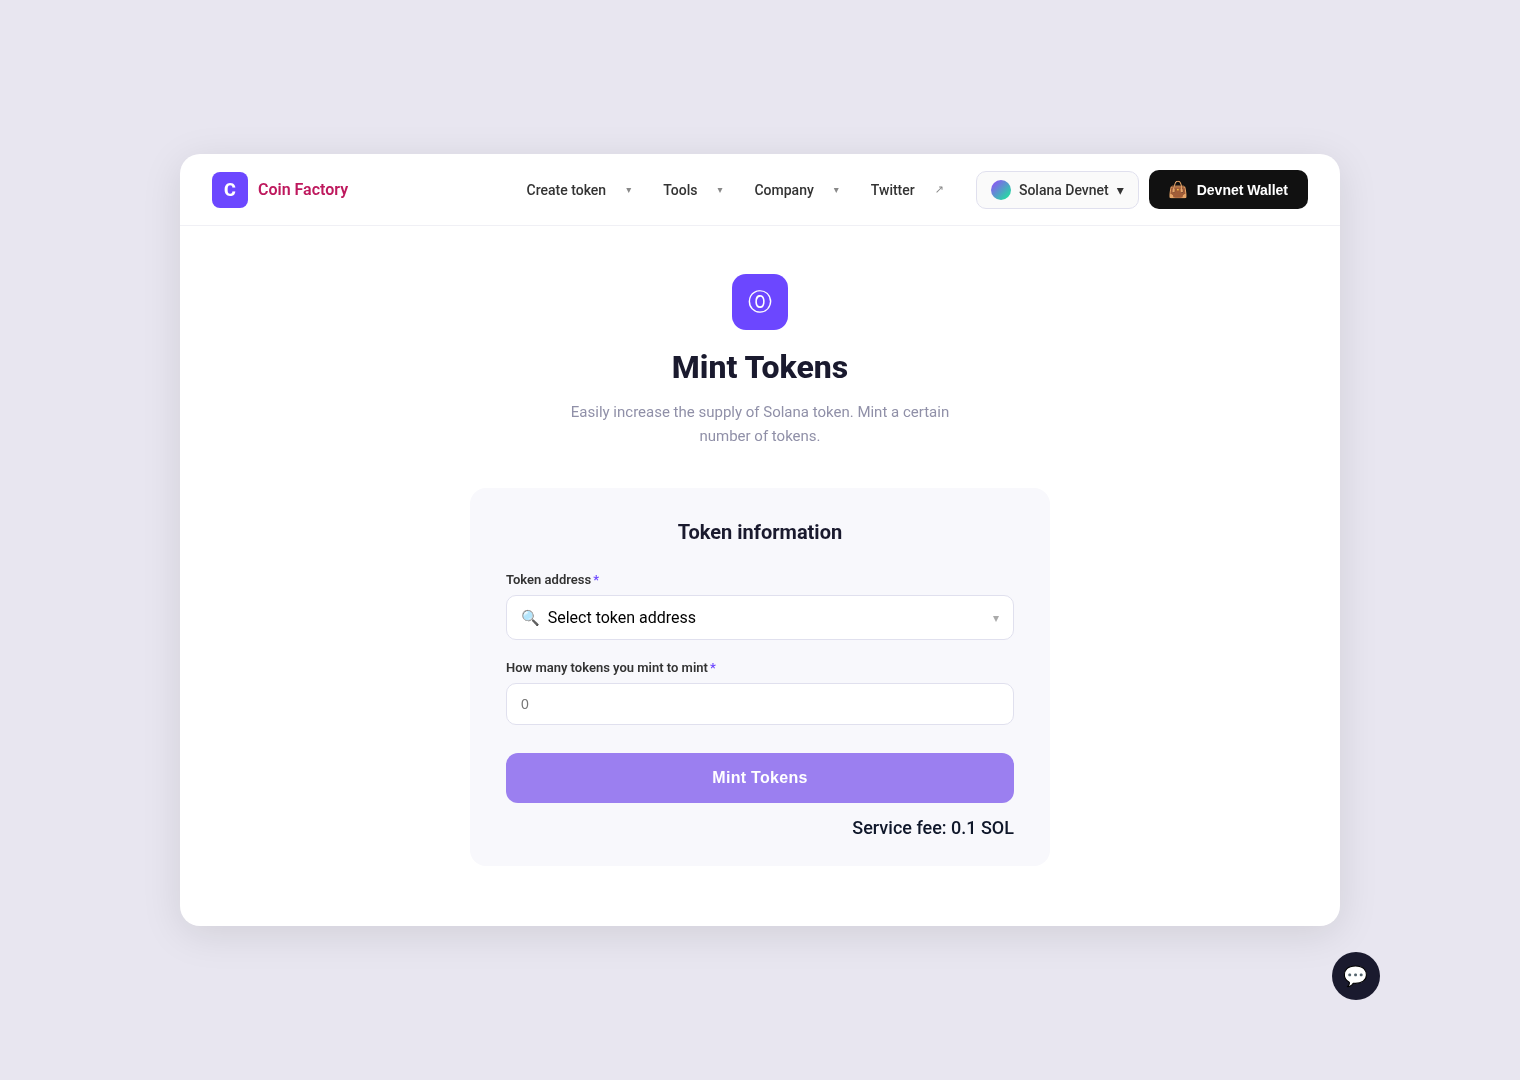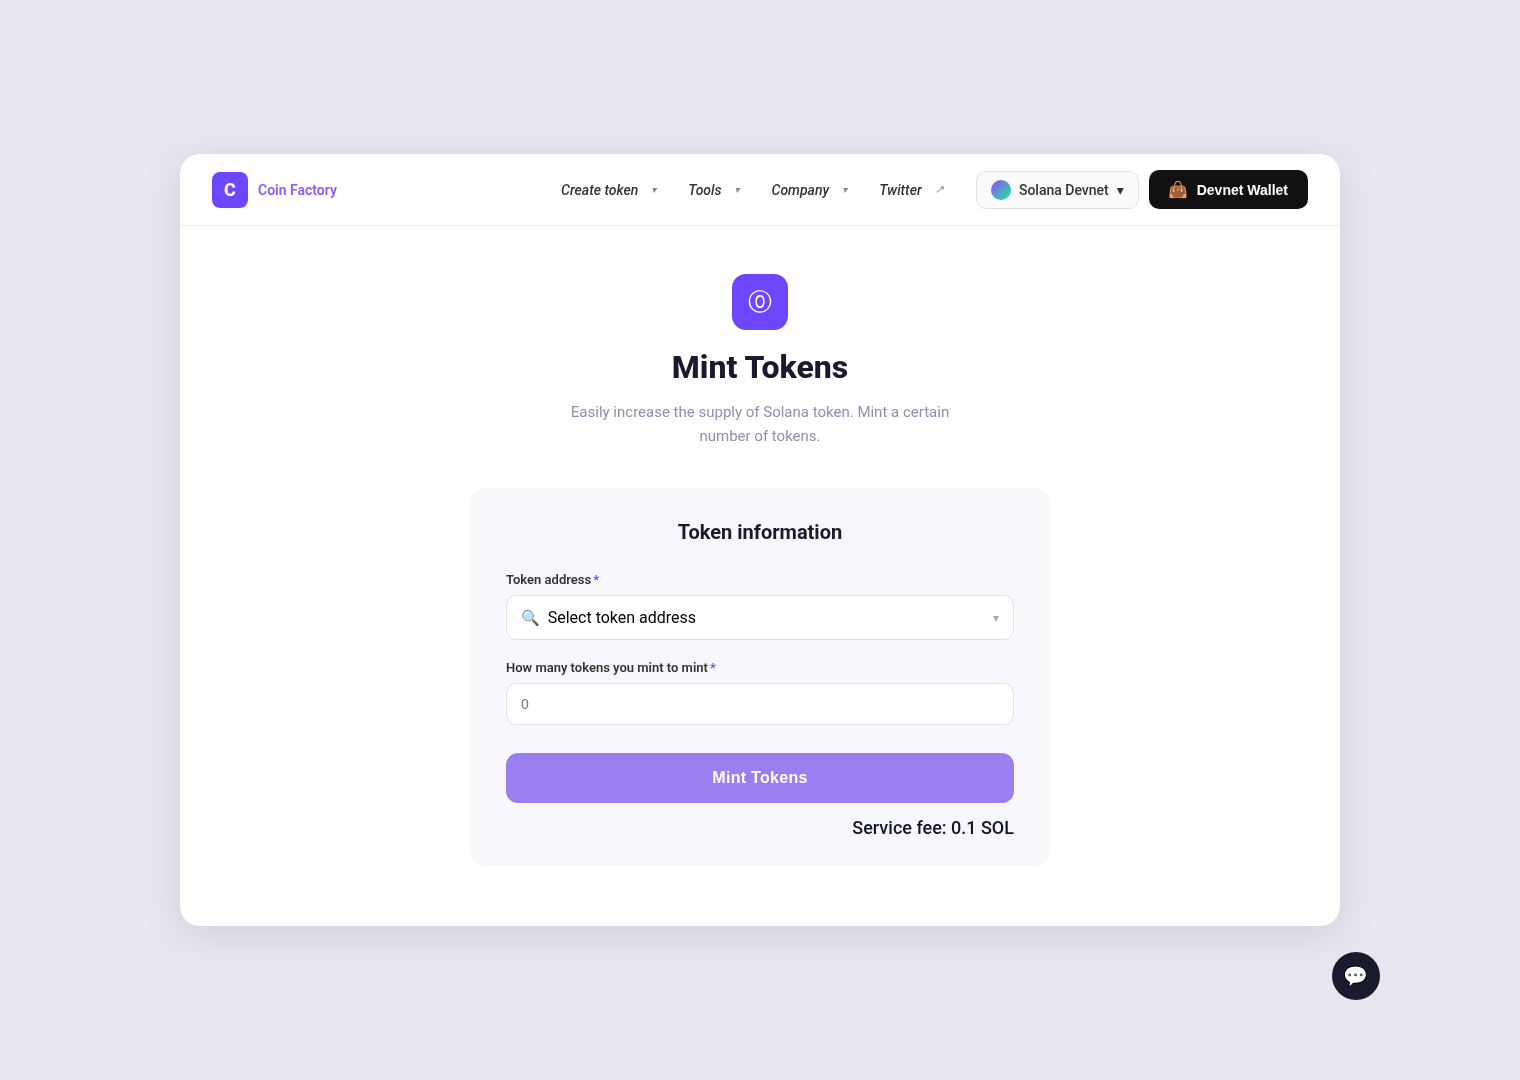--- a/index.html
+++ b/index.html
@@ -42,41 +42,40 @@
       background: #6c47ff;
       border-radius: 8px;
       display: flex;
       align-items: center;
       justify-content: center;
       color: #fff;
       font-weight: 800;
       font-size: 18px;
     }
     .brand-name {
-      font-size: 14px;
+      font-size: 16px;
       font-weight: 600;
-      color: #8b5cf6;
+      color: #be185d;
     }
     .nav-links {
       display: flex;
       align-items: center;
       gap: 4px;
     }
     .nav-item {
       display: flex;
       align-items: center;
-      gap: 13px;
+      gap: 20px;
       padding: 8px 14px;
       font-size: 14px;
       font-weight: 500;
       color: #333;
       cursor: pointer;
       border-radius: 8px;
       transition: background 0.15s;
-      font-style: italic;
     }
     .nav-item .chevron {
       font-size: 10px;
       color: #888;
     }
     .nav-item .ext-icon {
       font-size: 11px;
       color: #888;
     }
     .nav-actions {

